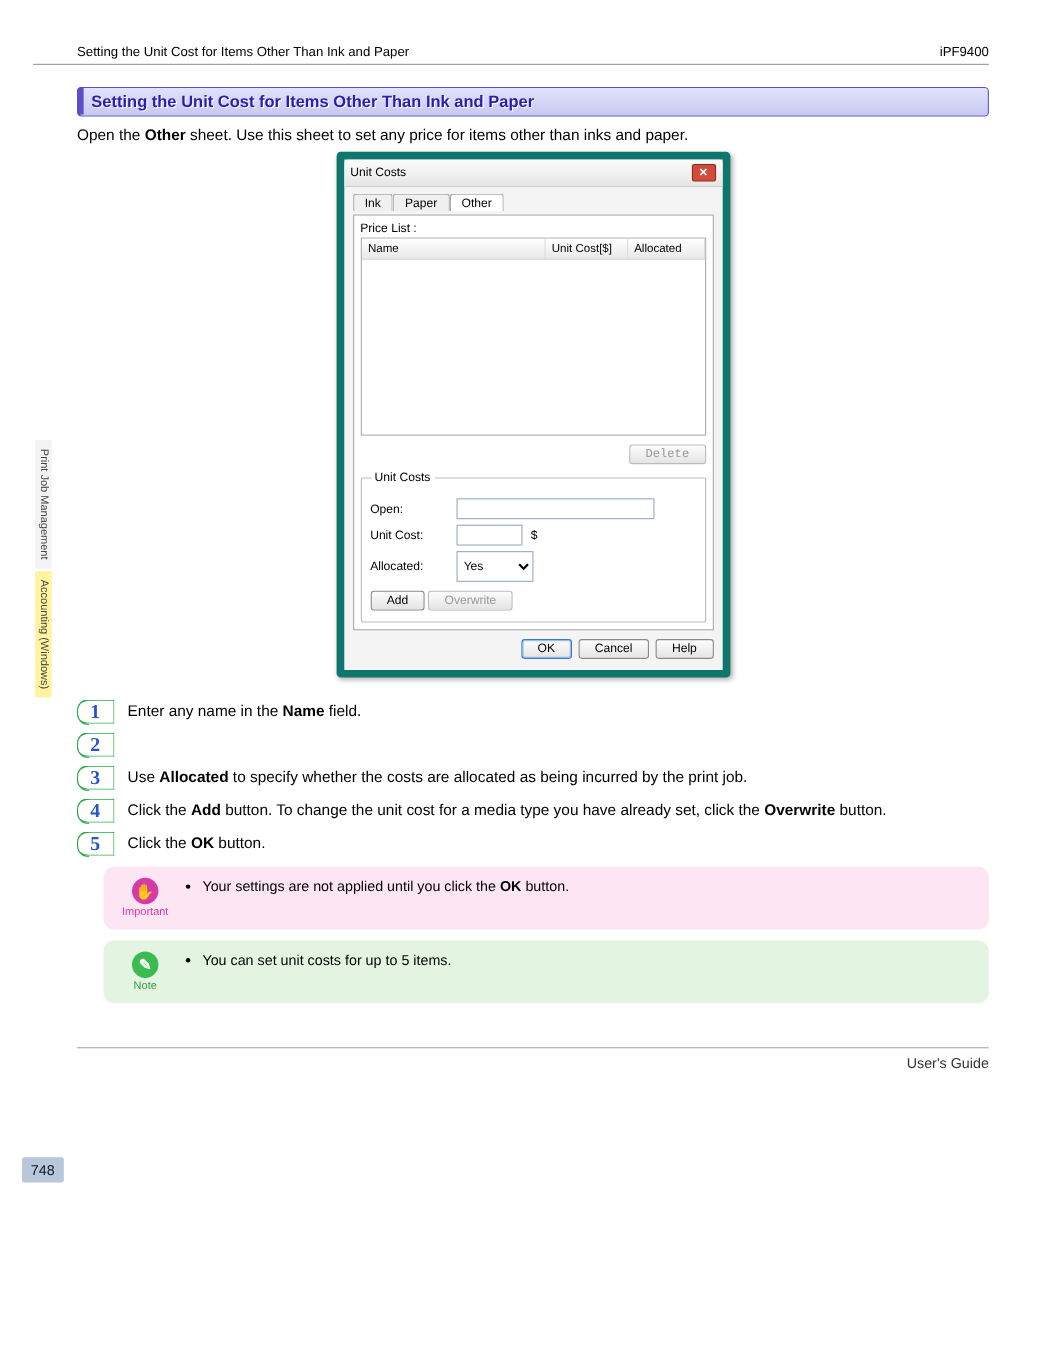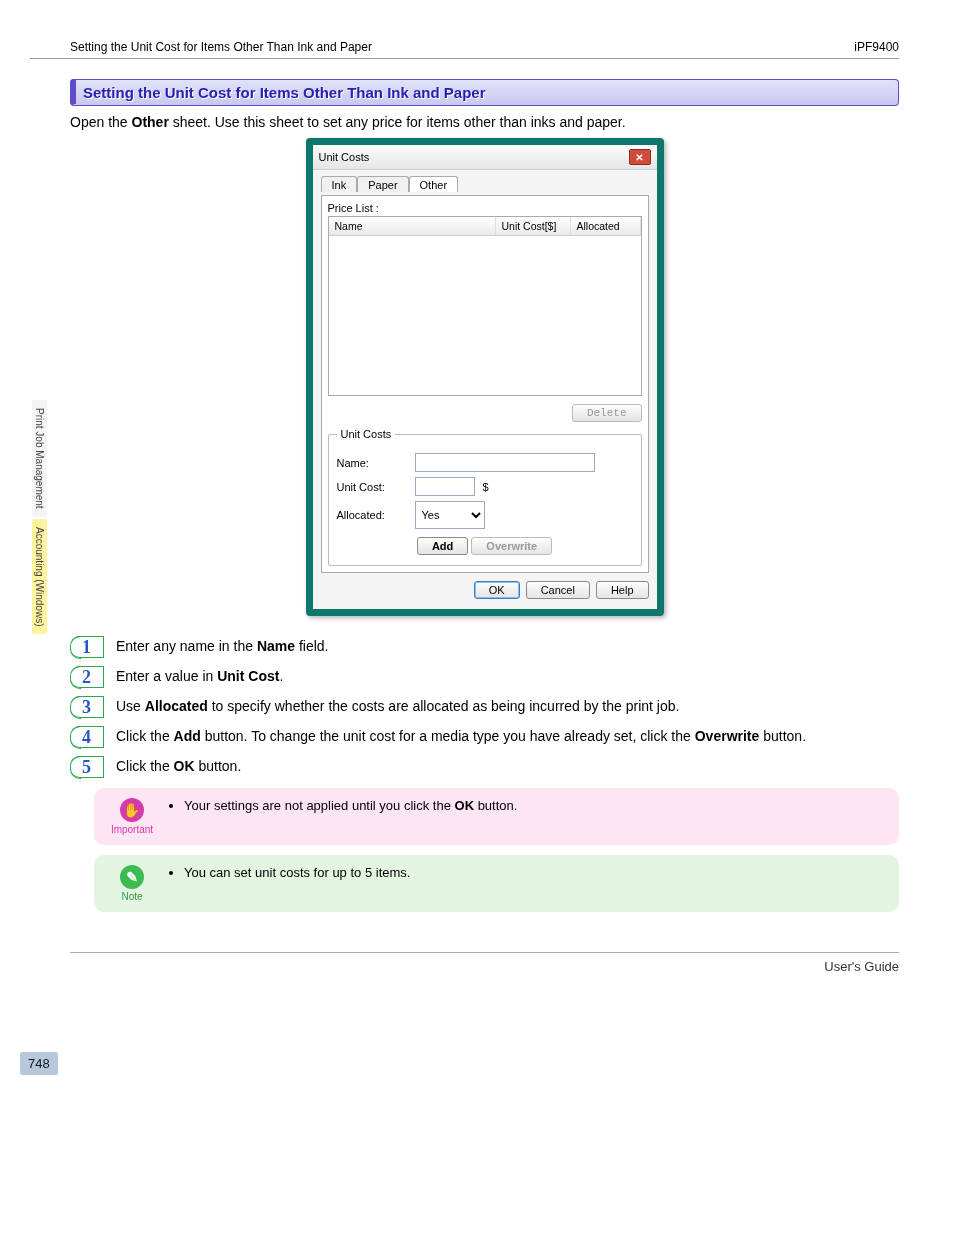--- a/index.html
+++ b/index.html
@@ -124,21 +124,21 @@
   .fieldset{
     border:1px solid #bbb; border-radius:2px; padding:8px 8px 10px 8px; margin-top:6px;
   }
   .fieldset legend{ font-size:11px; padding:0 4px; }
   .frow{ display:flex; align-items:center; gap:8px; margin:5px 0; font-size:11px;}
   .frow label{ width:70px; }
   .txt{ border:1px solid #9aa8c7; height:19px; padding:0 2px; font-size:11px; background:#fff;}
   .txt.wide{ width:180px;}
   .txt.small{ width:60px;}
   select.txt{ height:28px; width:70px;}
-  .btns-row{ text-align:center; margin-top:6px; padding-top:2px;font-weight:bold;}
+  .btns-row{ text-align:left; margin-top:6px; padding-top:2px;}
   .dlg-footer{ display:flex; justify-content:flex-end; gap:6px; padding-top:8px;}
 
   
   .step { display:flex; gap:12px; margin:8px 0; align-items:flex-start; font-size:14px;}
   .step-num{
     width:34px; height:22px;
     border:1.5px solid #2aa84a; border-left:none;
     border-top-left-radius:10px; border-bottom-left-radius:10px;
     display:flex; align-items:center; justify-content:center;
     color:#2857c5; font-weight:bold; font-family:"Times New Roman",serif;
@@ -227,21 +227,21 @@
               </div>
             </div>
             <div class="delete-row">
               <span class="win-btn disabled">Delete</span>
             </div>
           </div>
 
           <fieldset class="fieldset">
             <legend>Unit Costs</legend>
             <div class="frow">
-              <label>Name:</label>
+              <label>Open:</label>
               <input class="txt wide" style="">
             </div>
             <div class="frow">
               <label>Unit Cost:</label>
               <input class="txt small" style="">
               <span>$</span>
             </div>
             <div class="frow">
               <label>Allocated:</label>
               <select class="txt">
@@ -261,21 +261,20 @@
         </div>
       </div>
     </div>
 
     <div class="step">
       <div class="step-num">1</div>
       <div class="step-body"><span>Enter any name in the </span><b>Name</b><span> field.</span></div>
     </div>
     <div class="step">
       <div class="step-num">2</div>
-      <div class="step-body"><span>Enter a value in </span><b>Unit Cost</b><span>.</span></div>
     </div>
     <div class="step">
       <div class="step-num">3</div>
       <div class="step-body"><span>Use </span><b>Allocated</b><span> to specify whether the costs are allocated as being incurred by the print job.</span></div>
     </div>
     <div class="step">
       <div class="step-num">4</div>
       <div class="step-body"><span>Click the </span><b>Add</b><span> button. To change the unit cost for a media type you have already set, click the </span><b>Overwrite</b><span> button.</span></div>
     </div>
     <div class="step">

